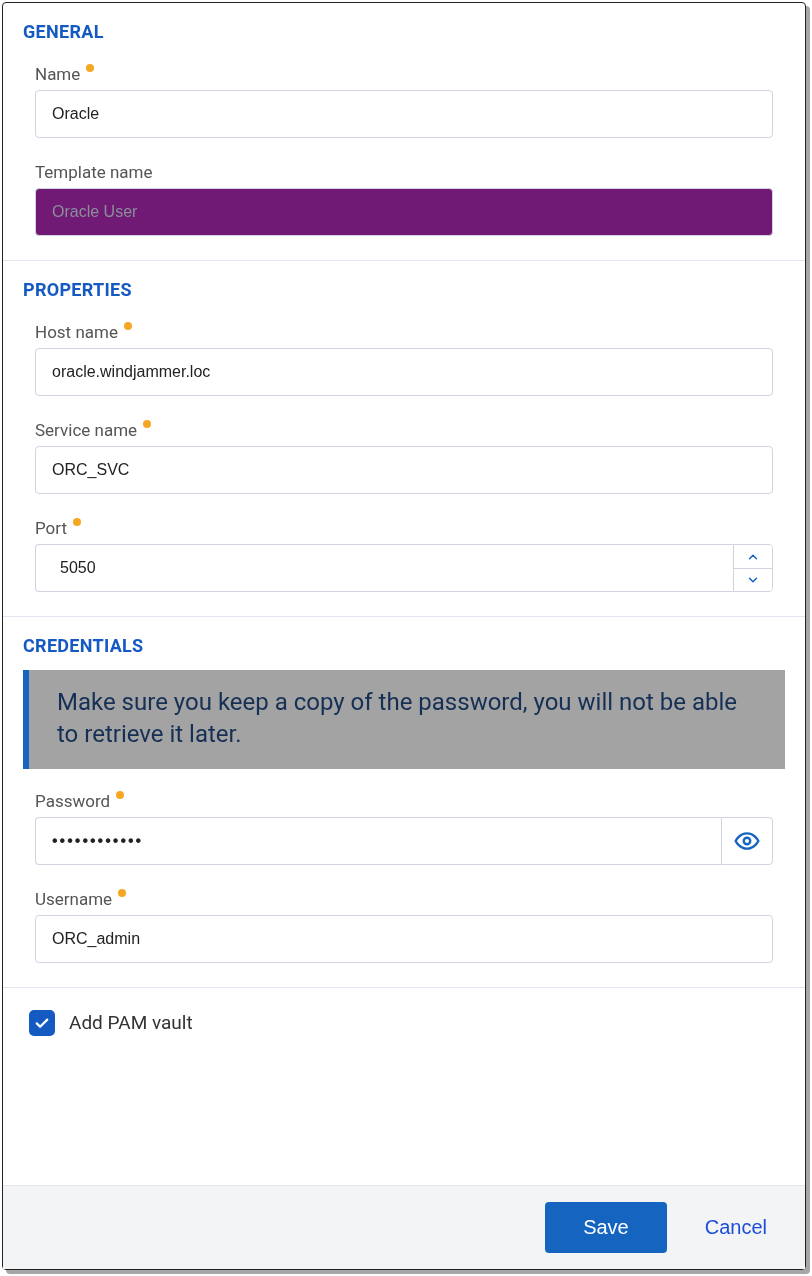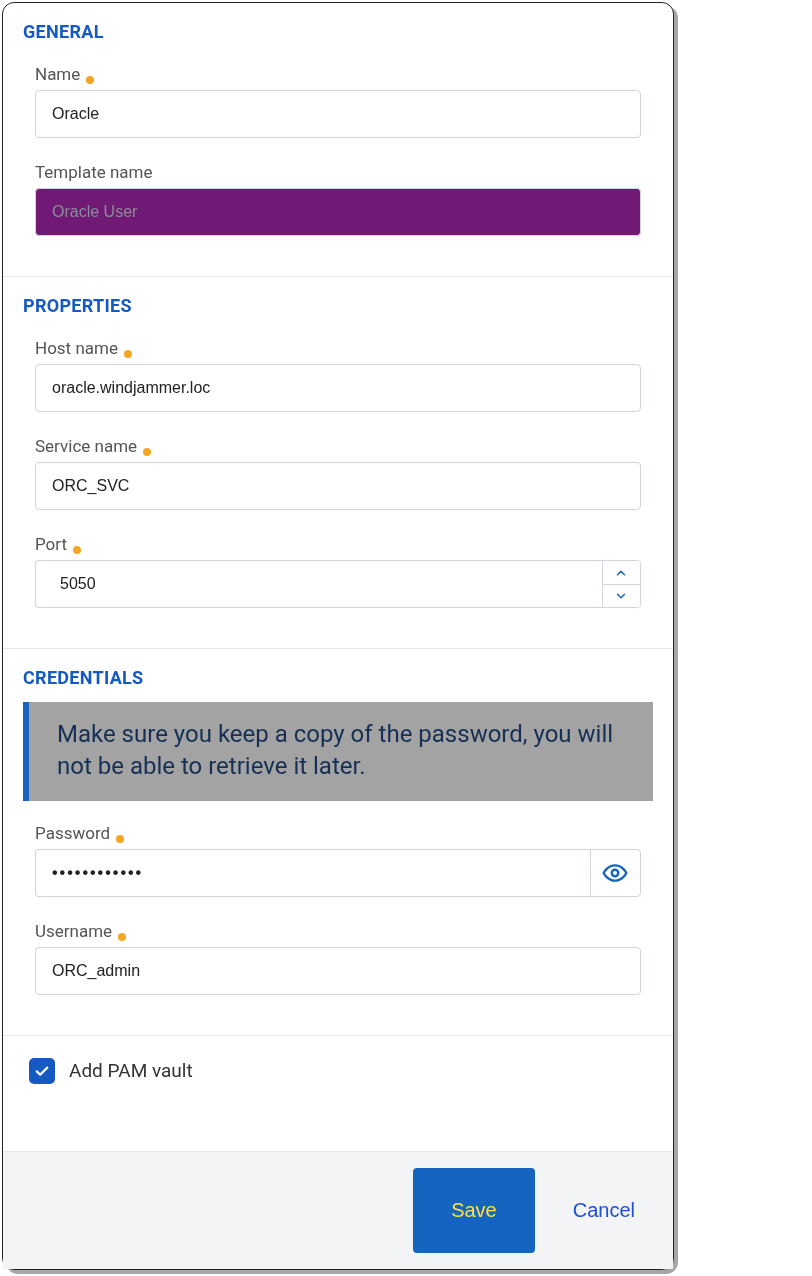--- a/index.html
+++ b/index.html
@@ -7,58 +7,57 @@
   body {
     font-family: -apple-system, BlinkMacSystemFont, "Segoe UI", Roboto, Helvetica, Arial, sans-serif;
     background: #fff;
     color: #333;
     width: 812px;
     height: 1276px;
     position: relative;
     overflow: hidden;
   }
   .frame {
-    width: 672px;
+    width: 804px;
     height: 1268px;
     margin: 2px;
     border: 1px solid #222;
-    border-radius: 12px;
+    border-radius: 4px;
     position: relative;
     display: flex;
     flex-direction: column;
     background: #fff;
     box-shadow: 4px 4px 0 rgba(0,0,0,0.35);
   }
   .scroll-area {
     flex: 1 1 auto;
     overflow: hidden;
   }
   .section {
     padding: 18px 20px 8px 20px;
   }
   .section + .section {
     border-top: 1px solid #e1e6f0;
-    margin-top: 16px;
   }
   .section-title {
     color: #1559c2;
     font-weight: 700;
     font-size: 18px;
     letter-spacing: .3px;
     margin-bottom: 14px;
   }
   .field {
     padding: 8px 12px 16px 12px;
   }
   .field-label {
     font-size: 17px;
     color: #555;
     margin-bottom: 6px;
     display: flex;
-    align-items: flex-end;
+    align-items: flex-start;
     gap: 6px;
   }
   .req-dot {
     width: 8px; height: 8px;
     background: #f5a623;
     border-radius: 50%;
     display: inline-block;
   }
   .input, .select {
     width: 100%;
@@ -173,24 +172,24 @@
     background: #f3f4f6;
     padding: 16px 28px;
     display: flex;
     justify-content: flex-end;
     align-items: center;
     gap: 28px;
     border-top: 1px solid #e6e6e6;
   }
   .btn-primary {
     background: #1565c0;
-    color: #fde047;
+    color: #ffffff;
     border: none;
     border-radius: 4px;
-    padding: 31px 38px;
+    padding: 14px 38px;
     font-size: 20px;
     font-weight: 500;
     cursor: pointer;
   }
   .btn-link {
     background: none;
     border: none;
     color: #1d4ed8;
     font-size: 20px;
     cursor: pointer;

